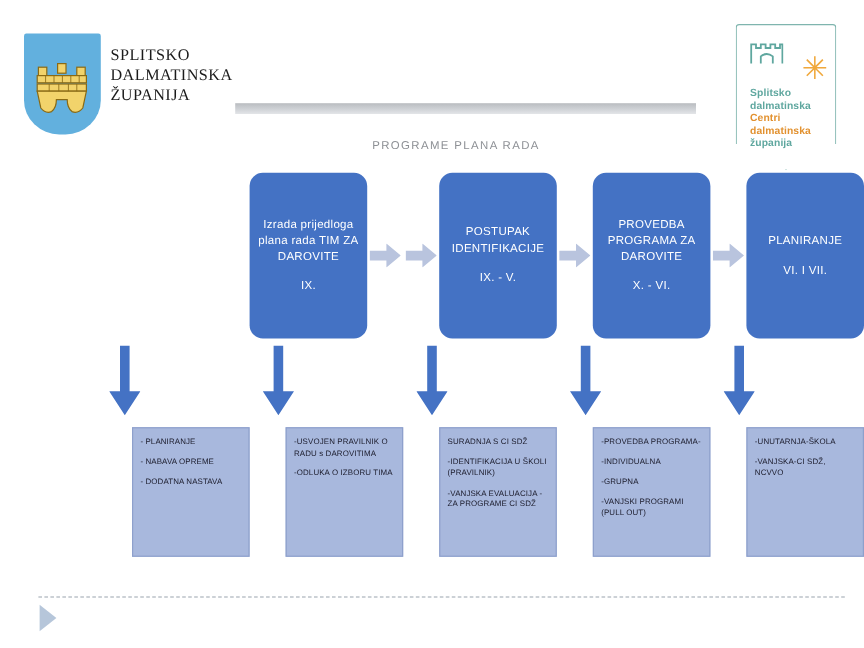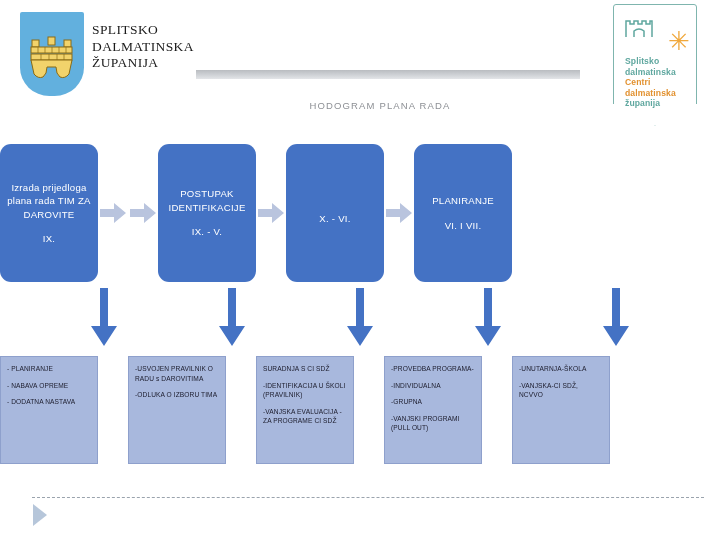--- a/index.html
+++ b/index.html
@@ -12,21 +12,21 @@
     height: 540px;
     position: relative;
     overflow: hidden;
     font-family: "Liberation Sans", sans-serif;
     -webkit-font-smoothing: antialiased;
   }
 
   
   #header-region {
     position: absolute;
-    left: 0; top: 0;
+    left: 0; top: 16px;
     width: 597px; height: 130px;
   }
 
   #county-crest {
     position: absolute;
     left: 20px; top: 12px;
     width: 64px; height: 84px;
   }
   .crest-shield {
     position: absolute;
@@ -107,21 +107,21 @@
   }
   #excellence-logo .logo-text .t-teal { color: #5fa79f; display: block; }
   #excellence-logo .logo-text .t-gold { color: #e2912f; display: block; }
 
   
   .flow-row {
     position: absolute;
     left: 0;
     width: 720px;
     display: flex;
-    justify-content: flex-start;
+    justify-content: flex-end;
     align-items: flex-start;
   }
   #stage-row  { top: 144px; height: 140px; }
   #detail-row { top: 356px; height: 110px; }
 
   .stage-box {
     width: 98px;
     height: 138px;
     background: #4472c4;
     border-radius: 11px;
@@ -241,21 +241,21 @@
   </div>
 
   <div id="county-name">
     <span>SPLITSKO</span>
     <span>DALMATINSKA</span>
     <span>ŽUPANIJA</span>
   </div>
 
   <div id="title-bar"></div>
 
-  <div id="diagram-title">HODOGRAM PLANA RADA</div>
+  <div id="diagram-title">PROGRAME PLANA RADA</div>
 
   <div id="excellence-logo">
     <div class="logo-shield"></div>
     <svg class="fortress-icon" viewBox="0 0 28 22">
       <g fill="none" stroke="#5fa79f" stroke-width="1.5">
         <path d="M1 21 L1 5 L5 5 L5 8 L9 8 L9 5 L13 5 L13 8 L17 8 L17 5 L21 5 L21 8 L25 8 L25 5 L27 5 L27 21"></path>
         <path d="M9 21 L9 15 Q14 11 19 15 L19 21"></path>
       </g>
     </svg>
     <div class="star-icon">✳</div>
@@ -294,20 +294,21 @@
     <span class="stage-period">IX. - V.</span>
   </div>
 
   <div class="chevron-arrow">
     <svg width="26" height="20" viewBox="0 0 26 20">
         <path d="M0 6 L14 6 L14 0 L26 10 L14 20 L14 14 L0 14 Z" fill="#b9c4de"></path>
       </svg>
   </div>
 
   <div class="stage-box">
+    <span class="stage-label">PROVEDBA PROGRAMA ZA DAROVITE</span>
     <span class="stage-period">X. - VI.</span>
   </div>
 
   <div class="chevron-arrow">
     <svg width="26" height="20" viewBox="0 0 26 20">
         <path d="M0 6 L14 6 L14 0 L26 10 L14 20 L14 14 L0 14 Z" fill="#b9c4de"></path>
       </svg>
   </div>
 
   <div class="stage-box">

